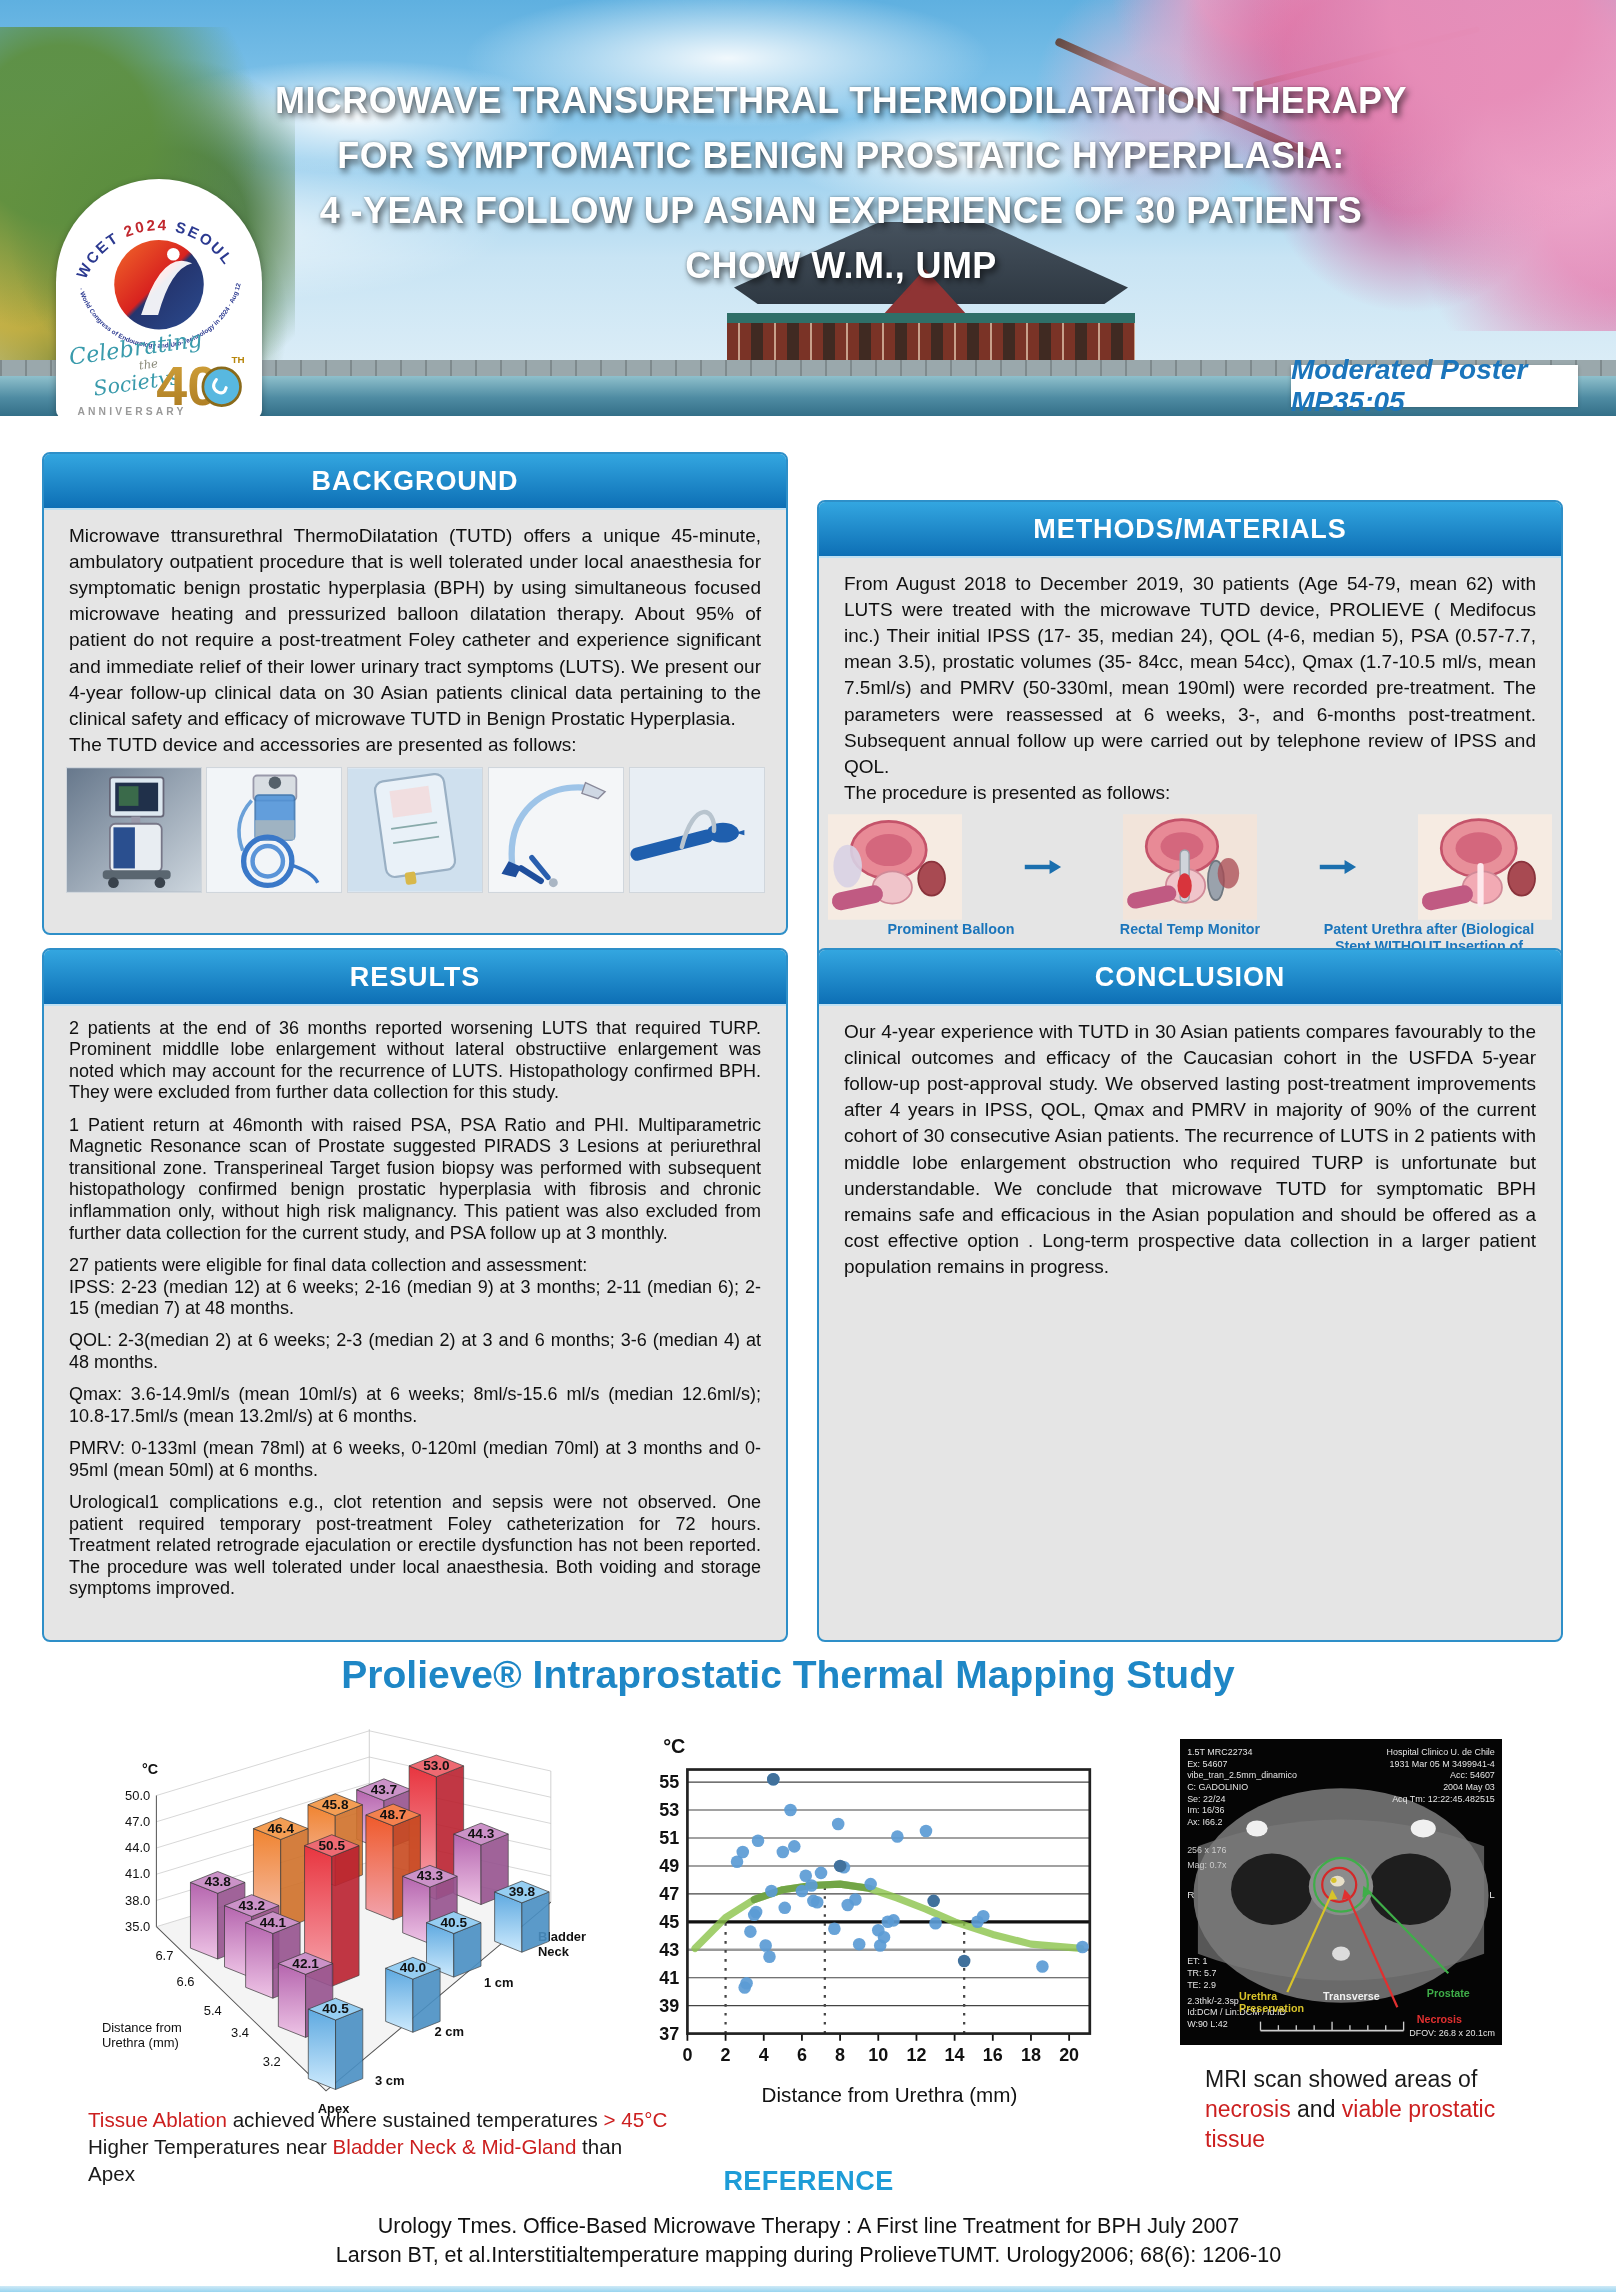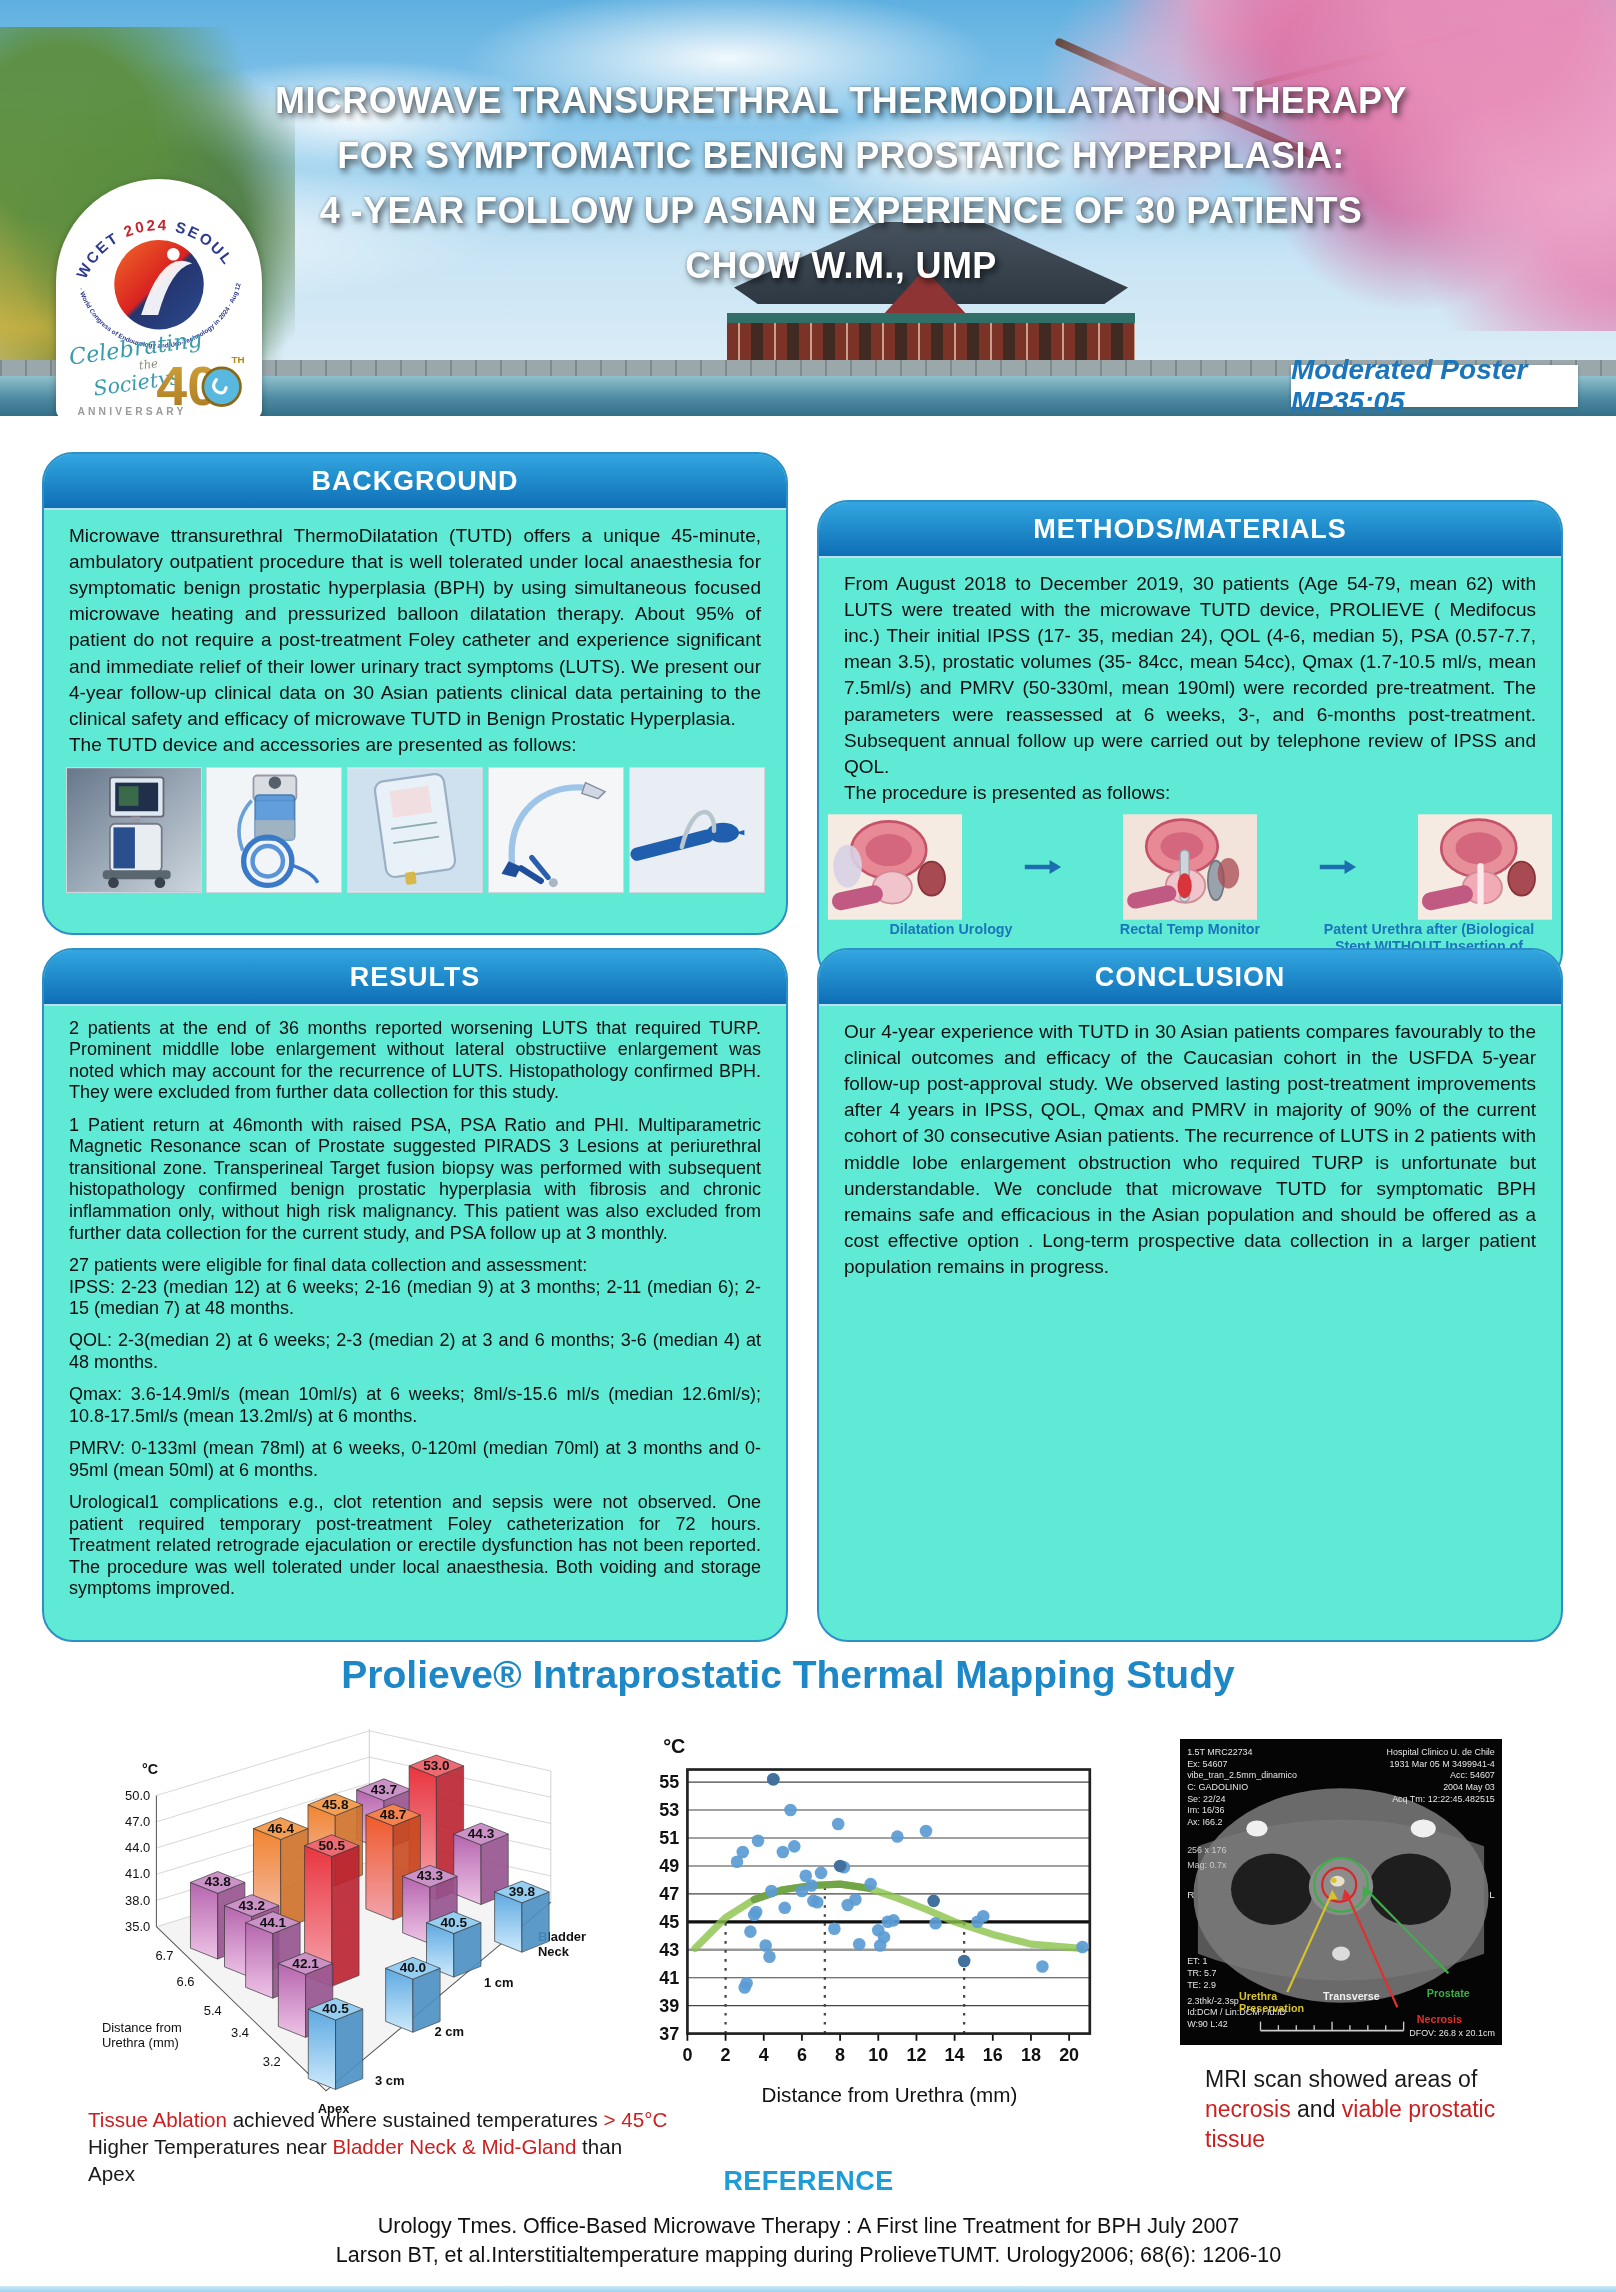--- a/index.html
+++ b/index.html
@@ -44,21 +44,21 @@
         background:linear-gradient(180deg,#8fc0cc,#4e8ba2 55%,#336f88);}
   .hero-title{position:absolute;left:74px;right:9px;top:73px;text-align:center;}
   .hero-title div{color:#fff;font-weight:700;font-size:36px;line-height:55px;letter-spacing:0.4px;
         text-shadow:2.7px 3.6px 6.3px rgba(0,0,0,.6),0 0 2.7px rgba(0,0,0,.35);}
   .ribbon{position:absolute;left:1291px;top:365px;width:287px;height:42px;background:#fff;
         display:flex;align-items:center;justify-content:center;box-shadow:0 0.9px 3.6px rgba(0,0,0,.25);}
   .ribbon span{color:#1b75bb;font-weight:700;font-style:italic;font-size:28px;}
   .logo-badge{position:absolute;left:56px;top:179px;width:206px;height:240px;background:#fff;
         border-radius:103px 103px 9px 9px;box-shadow:0 1.8px 7.2px rgba(0,0,0,.3);}
   
-  .panel{position:absolute;background:#5eead4;border:2.7px solid #2e8fc8;border-radius:31px;overflow:hidden;}
+  .panel{position:absolute;background:#e5e5e5;border:2.7px solid #2e8fc8;border-radius:8px;overflow:hidden;}
   .p-bg{left:42px;top:452px;width:742px;height:479px;}
   .p-me{left:817px;top:452px;width:742px;height:479px;margin-top:48px;}
   .p-re{left:42px;top:948px;width:742px;height:690px;}
   .p-co{left:817px;top:948px;width:742px;height:690px;}
   .panel-h{height:54px;background:linear-gradient(180deg,#33a6e0,#0d6fb5);border-bottom:2.7px solid #bfe0f2;
         color:#fff;font-size:27px;font-weight:700;letter-spacing:0.9px;display:flex;align-items:center;justify-content:center;}
   .panel-b{padding:12.5px 25px 0;font-size:19px;line-height:1.38;text-align:justify;white-space:pre-line;color:#101010;}
   .panel-b.results{font-size:18px;line-height:1.2;padding-top:11.6px;white-space:normal;}
   .panel-b.results p{margin:0 0 10.7px;white-space:pre-line;}
   .device-row{display:flex;justify-content:space-between;margin:9px 21.5px 0;}
@@ -251,21 +251,21 @@
         <rect width="150" height="118" fill="#f6ebe2"></rect>
         <ellipse cx="68" cy="38" rx="42" ry="32" fill="#e8909a" stroke="#c4536a" stroke-width="3"></ellipse>
         <ellipse cx="68" cy="38" rx="26" ry="18" fill="#d4677d"></ellipse>
         <ellipse cx="72" cy="82" rx="22" ry="18" fill="#f2aab4" stroke="#d08a98" stroke-width="2"></ellipse>
         <path d="M 70,58 L 70,100" stroke="#fde8ec" stroke-width="7" stroke-linecap="round"></path>
         <ellipse cx="116" cy="72" rx="15" ry="19" fill="#a84a52" stroke="#8a333c" stroke-width="2"></ellipse>
         <rect x="4" y="84" width="58" height="20" rx="10" fill="#c05a82" transform="rotate(-12 30 94)"></rect>
       </svg>
     </div>
     <div class="proc-labels">
-      <div>Dilatation Urology</div>
+      <div>Prominent Balloon</div>
       <div>Rectal Temp Monitor</div>
       <div>Patent Urethra after (Biological Stent WITHOUT Insertion of Foreign Bodies)</div>
     </div>
   </div>
 
   <div class="panel p-re">
     <div class="panel-h">RESULTS</div>
     <div class="panel-b results">
         <p>2 patients at the end of 36 months reported worsening LUTS that required TURP. Prominent middlle lobe enlargement without lateral obstructiive enlargement was noted which may account for the recurrence of LUTS.  Histopathology confirmed BPH. They were excluded from further data collection for this study.</p>
         <p>1 Patient return at 46month with raised PSA, PSA Ratio and PHI.  Multiparametric Magnetic Resonance scan of Prostate suggested PIRADS 3 Lesions at periurethral transitional zone.   Transperineal Target fusion biopsy was performed with subsequent histopathology confirmed benign prostatic hyperplasia with fibrosis and chronic inflammation only, without high risk malignancy. This patient was also excluded from further data collection for the current study, and PSA follow up at 3 monthly.</p>

